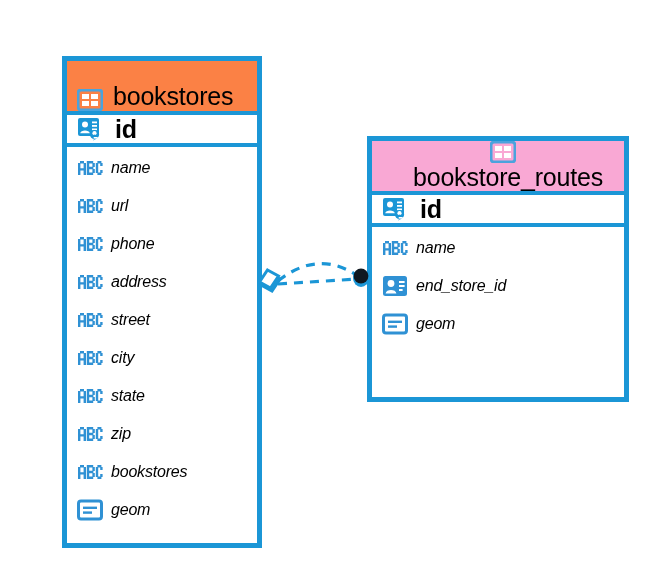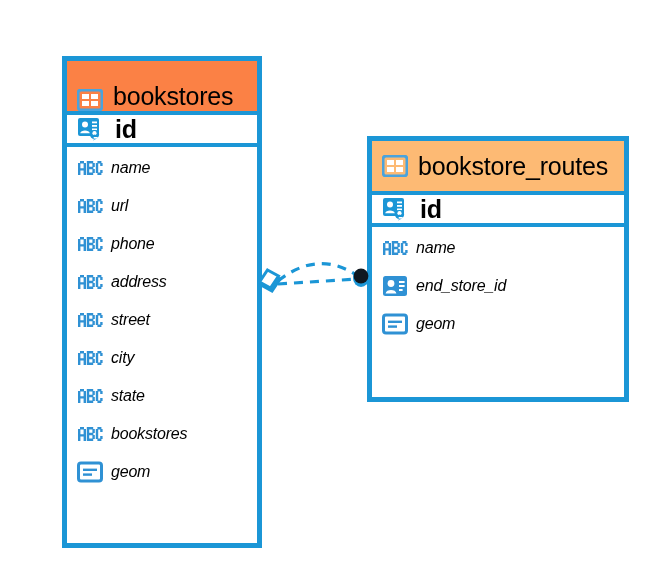--- a/index.html
+++ b/index.html
@@ -24,21 +24,21 @@
 
   .entity-header{
     box-sizing:border-box;
     height:54px;
     display:flex;
     align-items:center;
     padding-left:10px;
     border-bottom:4px solid #1b96d6;
   }
   .entity-header.orange{ background:#fb8145;align-items:flex-end; }
-  .entity-header.gray{ background:#fdba74; }
+  .entity-header.gray{ background:#f9a8d4;flex-direction:column; }
   .entity-title{
     font-size:25px;
     color:#000000;
     margin-left:10px;
     white-space:nowrap;
     letter-spacing:-0.2px;
   }
 
   .pk-row{
     box-sizing:border-box;
@@ -202,20 +202,30 @@
         <span class="icon abc-ico">
           <svg viewBox="0 0 26 16">
             <path fill="#2f91d4" d="M1 15 V3 H3 V1 H7 V3 H9 V15 H6.6 V10.5 H3.4 V15 Z M3.4 8.2 H6.6 V3.4 H3.4 Z"></path>
             <path fill="#2f91d4" d="M9.8 15 V1 H16.2 V3 H17.8 V7 H16.4 V9 H17.8 V13 H16.2 V15 Z M12.2 6.8 H15.4 V3.4 H12.2 Z M12.2 12.6 H15.4 V9.2 H12.2 Z"></path>
             <path fill="#2f91d4" d="M18.8 13 V3 H20.4 V1 H24.4 V3 H25.6 V6 H23.2 V3.4 H21.2 V12.6 H23.2 V10 H25.6 V13 H24.4 V15 H20.4 V13 Z"></path>
           </svg>
         </span>
         <span class="field-label">state</span>
       </div>
 
+      <div class="field-row">
+        <span class="icon abc-ico">
+          <svg viewBox="0 0 26 16">
+            <path fill="#2f91d4" d="M1 15 V3 H3 V1 H7 V3 H9 V15 H6.6 V10.5 H3.4 V15 Z M3.4 8.2 H6.6 V3.4 H3.4 Z"></path>
+            <path fill="#2f91d4" d="M9.8 15 V1 H16.2 V3 H17.8 V7 H16.4 V9 H17.8 V13 H16.2 V15 Z M12.2 6.8 H15.4 V3.4 H12.2 Z M12.2 12.6 H15.4 V9.2 H12.2 Z"></path>
+            <path fill="#2f91d4" d="M18.8 13 V3 H20.4 V1 H24.4 V3 H25.6 V6 H23.2 V3.4 H21.2 V12.6 H23.2 V10 H25.6 V13 H24.4 V15 H20.4 V13 Z"></path>
+          </svg>
+        </span>
+        <span class="field-label">zip</span>
+      </div>
 
       <div class="field-row">
         <span class="icon abc-ico">
           <svg viewBox="0 0 26 16">
             <path fill="#2f91d4" d="M1 15 V3 H3 V1 H7 V3 H9 V15 H6.6 V10.5 H3.4 V15 Z M3.4 8.2 H6.6 V3.4 H3.4 Z"></path>
             <path fill="#2f91d4" d="M9.8 15 V1 H16.2 V3 H17.8 V7 H16.4 V9 H17.8 V13 H16.2 V15 Z M12.2 6.8 H15.4 V3.4 H12.2 Z M12.2 12.6 H15.4 V9.2 H12.2 Z"></path>
             <path fill="#2f91d4" d="M18.8 13 V3 H20.4 V1 H24.4 V3 H25.6 V6 H23.2 V3.4 H21.2 V12.6 H23.2 V10 H25.6 V13 H24.4 V15 H20.4 V13 Z"></path>
           </svg>
         </span>
         <span class="field-label">bookstores</span>

